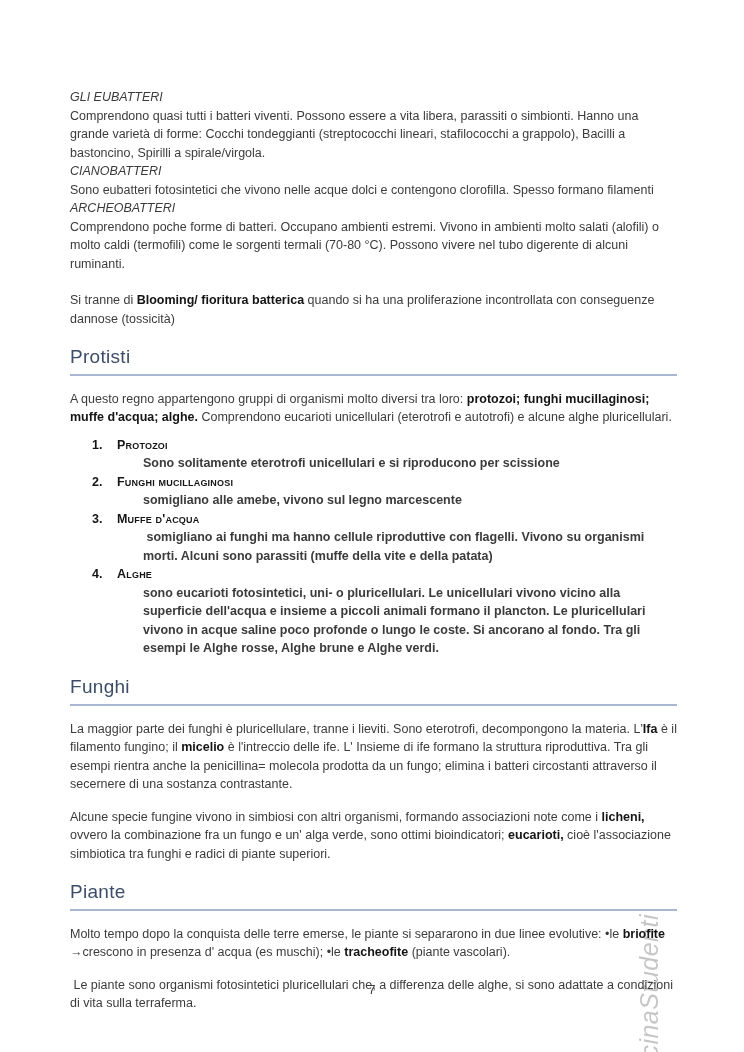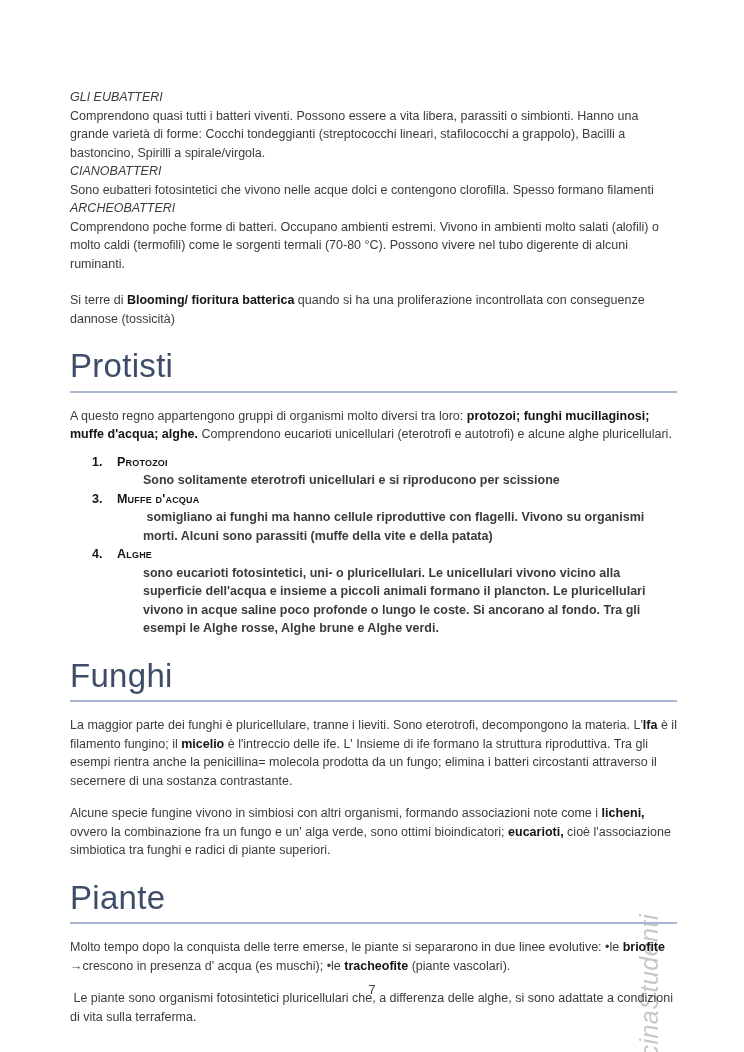--- a/index.html
+++ b/index.html
@@ -17,21 +17,21 @@
     font-size:12.5px;line-height:18.5px;
   }
   .content p{margin:0;}
   .content p.spaced{margin:14px 0 9px 0;}
   .indent{margin-left:47px;}
   .gap{height:18px;}
   .b{font-weight:bold;color:var(--bold,#141414);}
   .i{font-style:italic;text-align:center;}
   h1{
     font-weight:300;
-    font-size:33px;
+    font-size:19px;
     line-height:1.2;
     color:var(--heading,#3d4d68);
     margin:18px 0 9px 0;
     padding-bottom:5px;
     border-bottom:2px solid var(--rule,#a9b6d0);
     letter-spacing:0.3px;
   }
   ol.num-list{list-style:none;margin:2px 0 4px 0;padding:0;}
   ol.num-list li{margin:0;}
   .li-head{padding-left:22px;}
@@ -64,27 +64,31 @@
 <div class="page">
   <div class="watermark">stampatopressoOfficinaStudenti</div>
   <main class="content" id="doc">
       <p class="indent"><span class="i">GLI EUBATTERI</span></p>
       <p class="indent"><span>Comprendono quasi tutti i batteri viventi. Possono essere a vita libera, parassiti o simbionti. Hanno una grande varietà di forme: Cocchi tondeggianti (streptococchi lineari, stafilococchi a grappolo), Bacilli a bastoncino, Spirilli a spirale/virgola.</span></p>
       <p class="indent"><span class="i">CIANOBATTERI</span></p>
       <p class="indent"><span>Sono eubatteri fotosintetici che vivono nelle acque dolci e contengono clorofilla. Spesso formano filamenti</span></p>
       <p class="indent"><span class="i">ARCHEOBATTERI</span></p>
       <p class="indent"><span>Comprendono poche forme di batteri. Occupano ambienti estremi. Vivono in ambienti molto salati (alofili) o molto caldi (termofili) come le sorgenti termali (70-80 °C). Possono vivere nel tubo digerente di alcuni ruminanti.</span></p>
       <div class="gap"></div>
-      <p class="indent"><span>Si terre di </span><span class="b">Blooming/ fioritura batterica</span><span> quando si ha una proliferazione incontrollata con conseguenze dannose (tossicità)</span></p>
+      <p class="indent"><span>Si tranne di </span><span class="b">Blooming/ fioritura batterica</span><span> quando si ha una proliferazione incontrollata con conseguenze dannose (tossicità)</span></p>
       <h1>Protisti</h1>
       <p class="spaced"><span>A questo regno appartengono gruppi di organismi molto diversi tra loro: </span><span class="b">protozoi; funghi mucillaginosi; muffe d'acqua; alghe.</span><span>  Comprendono eucarioti unicellulari (eterotrofi e autotrofi) e alcune alghe pluricellulari.</span></p>
       <ol class="num-list">
         <li>
           <div class="li-head"><span class="num">1.</span><span class="title">Protozoi</span></div>
           <div class="li-body"><span>Sono solitamente eterotrofi unicellulari e si riproducono per scissione</span></div>
+        </li>
+        <li>
+          <div class="li-head"><span class="num">2.</span><span class="title">Funghi mucillaginosi</span></div>
+          <div class="li-body"><span>somigliano alle amebe, vivono sul legno marcescente</span></div>
         </li>
         <li>
           <div class="li-head"><span class="num">3.</span><span class="title">Muffe d'acqua</span></div>
           <div class="li-body"><span>&nbsp;somigliano ai funghi ma hanno cellule riproduttive con flagelli. Vivono su organismi morti. Alcuni sono parassiti (muffe della vite e della patata)</span></div>
         </li>
         <li>
           <div class="li-head"><span class="num">4.</span><span class="title">Alghe</span></div>
           <div class="li-body"><span>sono eucarioti fotosintetici, uni- o pluricellulari. Le unicellulari vivono vicino alla superficie dell'acqua e insieme a piccoli animali formano il plancton. Le pluricellulari vivono in acque saline poco profonde o lungo le coste. Si ancorano al fondo. Tra gli esempi le Alghe rosse, Alghe brune e Alghe verdi.</span></div>
         </li>
       </ol>

